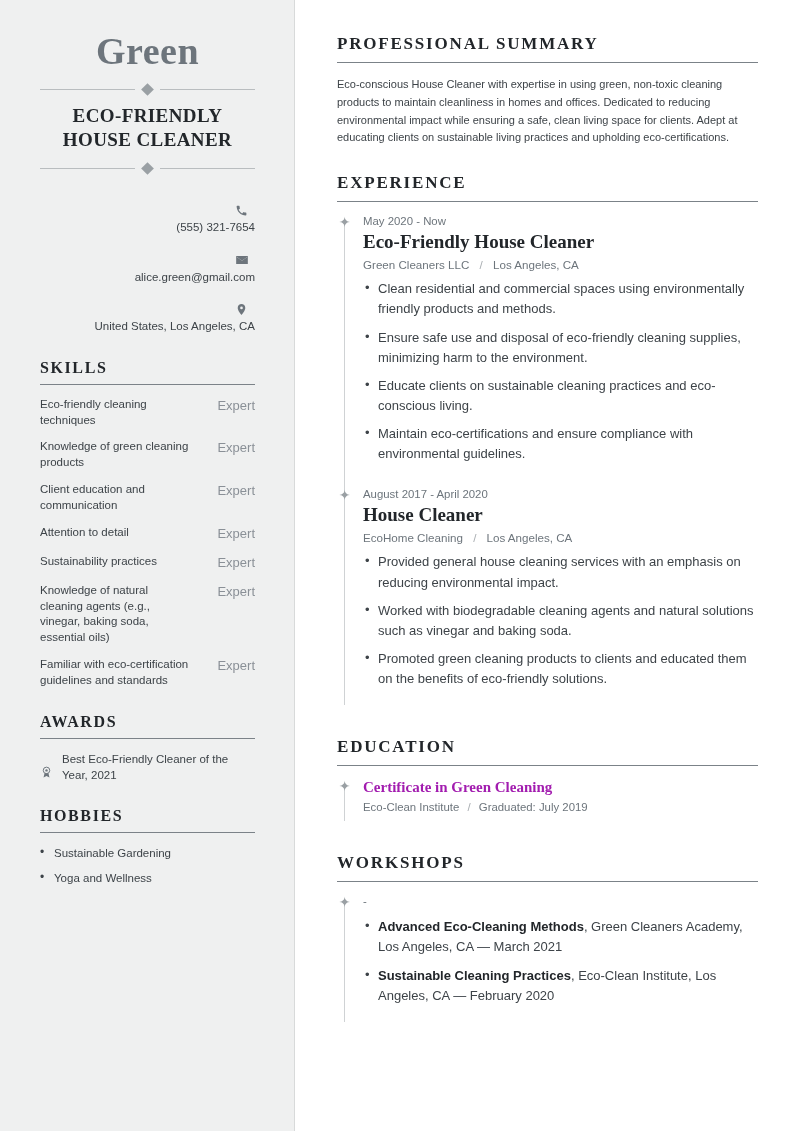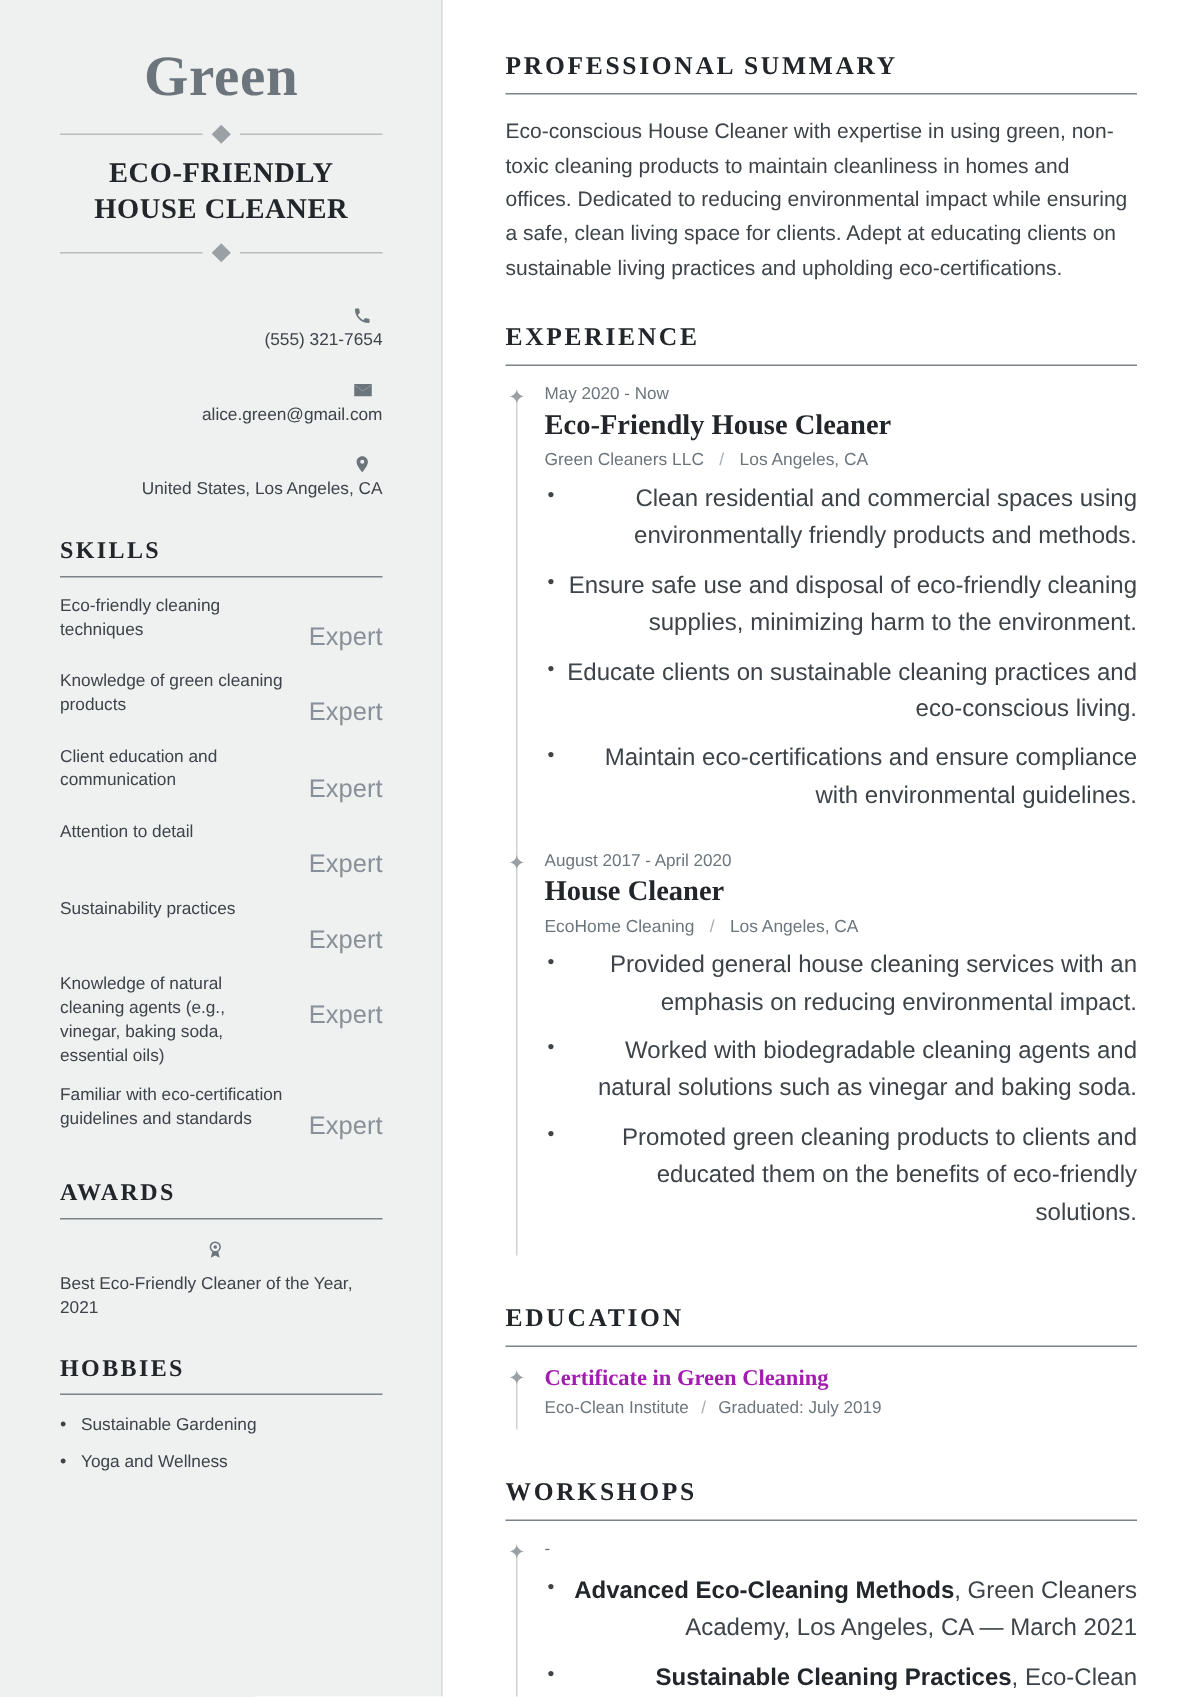--- a/index.html
+++ b/index.html
@@ -100,23 +100,23 @@
     margin-bottom: 12px;
   }
 
   .skill-row {
     display: flex; justify-content: space-between; align-items: flex-start;
     margin-bottom: 11px;
     font-size: 11.5px;
     line-height: 1.38;
   }
   .skill-row .sk-name { color: #3d4348; max-width: 150px; }
-  .skill-row .sk-lvl { color: #8a9097; font-size: 17px; white-space: nowrap; padding-left: 8px; margin-top: 16px; }
-
-  .award-row { display: flex; align-items: center; font-size: 11.5px; line-height: 1.4; flex-direction: column; }
+  .skill-row .sk-lvl { color: #8a9097; font-size: 13px; white-space: nowrap; padding-left: 8px; }
+
+  .award-row { display: flex; align-items: flex-end; font-size: 11.5px; line-height: 1.4; }
   .award-row .ico { width: 22px; flex: 0 0 22px; margin-top: 1px; color: #6d757c; }
 
   .hobby-row {
     display: flex; align-items: flex-start;
     font-size: 11.5px; line-height: 1.4;
     margin-bottom: 9px;
   }
   .hobby-row .bul {
     width: 14px; flex: 0 0 14px;
     font-size: 12px; color: #3d4348; line-height: 1.3;
@@ -133,21 +133,21 @@
     font-size: 17px;
     font-weight: bold;
     letter-spacing: 1.8px;
     color: #22262a;
     text-transform: uppercase;
     padding-bottom: 8px;
     border-bottom: 1.5px solid #7b8288;
     margin-bottom: 13px;
   }
   .summary {
-    font-size: 14px;
+    font-size: 11px;
     line-height: 1.62;
     color: #3d4348;
     margin-bottom: 26px;
   }
 
   .section { margin-bottom: 24px; }
 
   .timeline { position: relative; }
   .tl-item {
     position: relative;
@@ -187,25 +187,24 @@
     font-size: 11.6px;
     color: #6d757c;
     margin-bottom: 8px;
   }
   .tl-meta .sep { padding: 0 7px; color: #a9aeb2; }
 
   .bullets { list-style: none; }
   .bullets li {
     position: relative;
     padding-left: 15px;
-    font-size: 16px;
+    font-size: 13px;
     line-height: 1.55;
     color: #3d4348;
     margin-bottom: 8px;
-    text-align: right;
   }
   .bullets li::before {
     content: "\2022";
     position: absolute;
     left: 2px; top: -1px;
     color: #3d4348;
     font-size: 13px;
   }
   .bullets li b { font-weight: bold; color: #22262a; }
 

